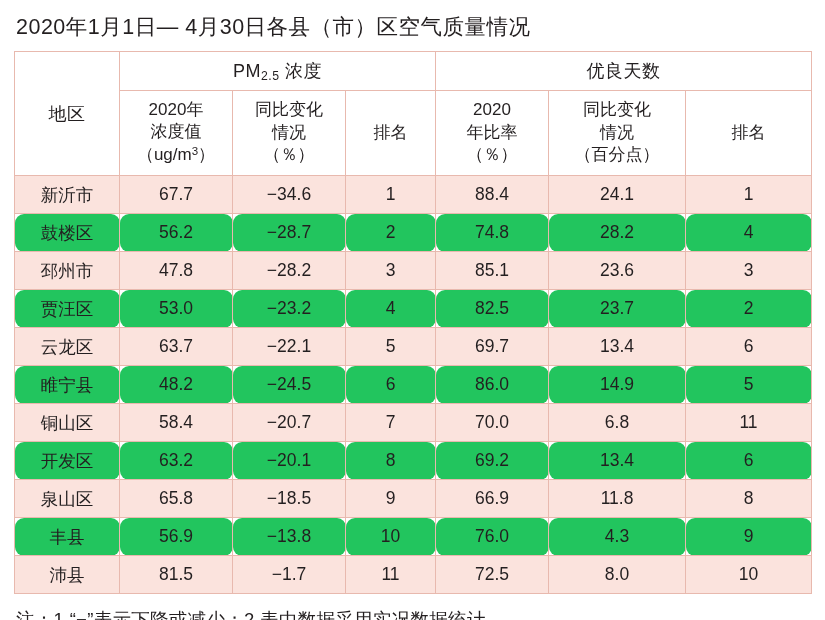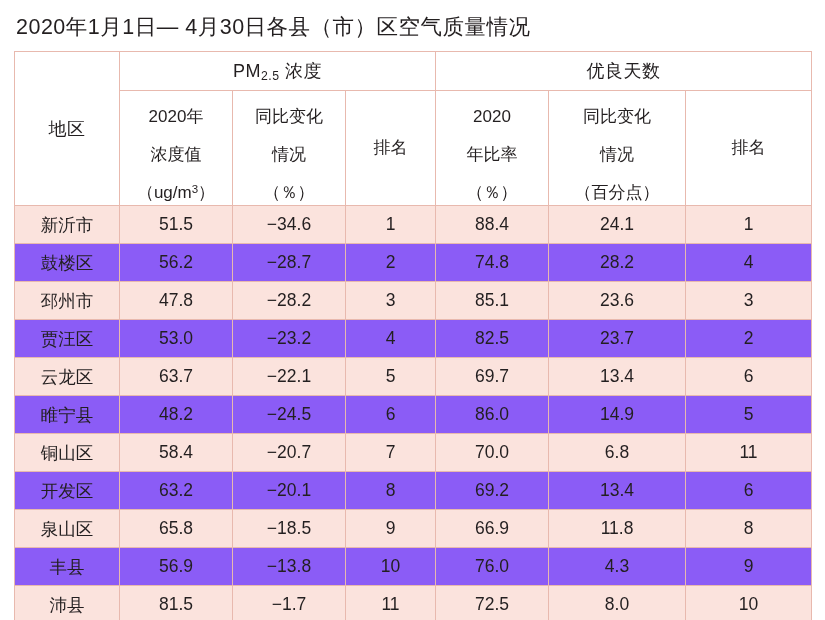--- a/index.html
+++ b/index.html
@@ -50,34 +50,34 @@
     font-size: 18px;
     letter-spacing: 0.5px;
   }
   .hdr-sub td {
     height: 84px;
     font-size: 17px;
     line-height: 1.35;
   }
   .hdr-sub td .ln {
     display: block;
-    margin-top: 15px;
   }
   .region-head {
     font-size: 18px;
   }
   td.data {
     height: 37px;
     font-size: 17.5px;
   }
   tr.odd td {
     background: #fbe3dd;
   }
   tr.even td {
-    background: #8b5cf6;
+    background: #22c55e;
+    border-radius: 9px;
   }
   td.region {
     font-size: 17.5px;
   }
   sub {
     font-size: 0.68em;
     vertical-align: -0.25em;
   }
   sup {
     font-size: 0.68em;
@@ -143,21 +143,21 @@
         <td>
           <span class="ln">同比变化</span>
           <span class="ln">情况</span>
           <span class="ln">（百分点）</span>
         </td>
         <td>排名</td>
       </tr>
 
       <tr class="odd">
         <td class="data region">新沂市</td>
-        <td class="data">51.5</td>
+        <td class="data">67.7</td>
         <td class="data">−34.6</td>
         <td class="data">1</td>
         <td class="data">88.4</td>
         <td class="data">24.1</td>
         <td class="data">1</td>
       </tr>
       <tr class="even">
         <td class="data region">鼓楼区</td>
         <td class="data">56.2</td>
         <td class="data">−28.7</td>

